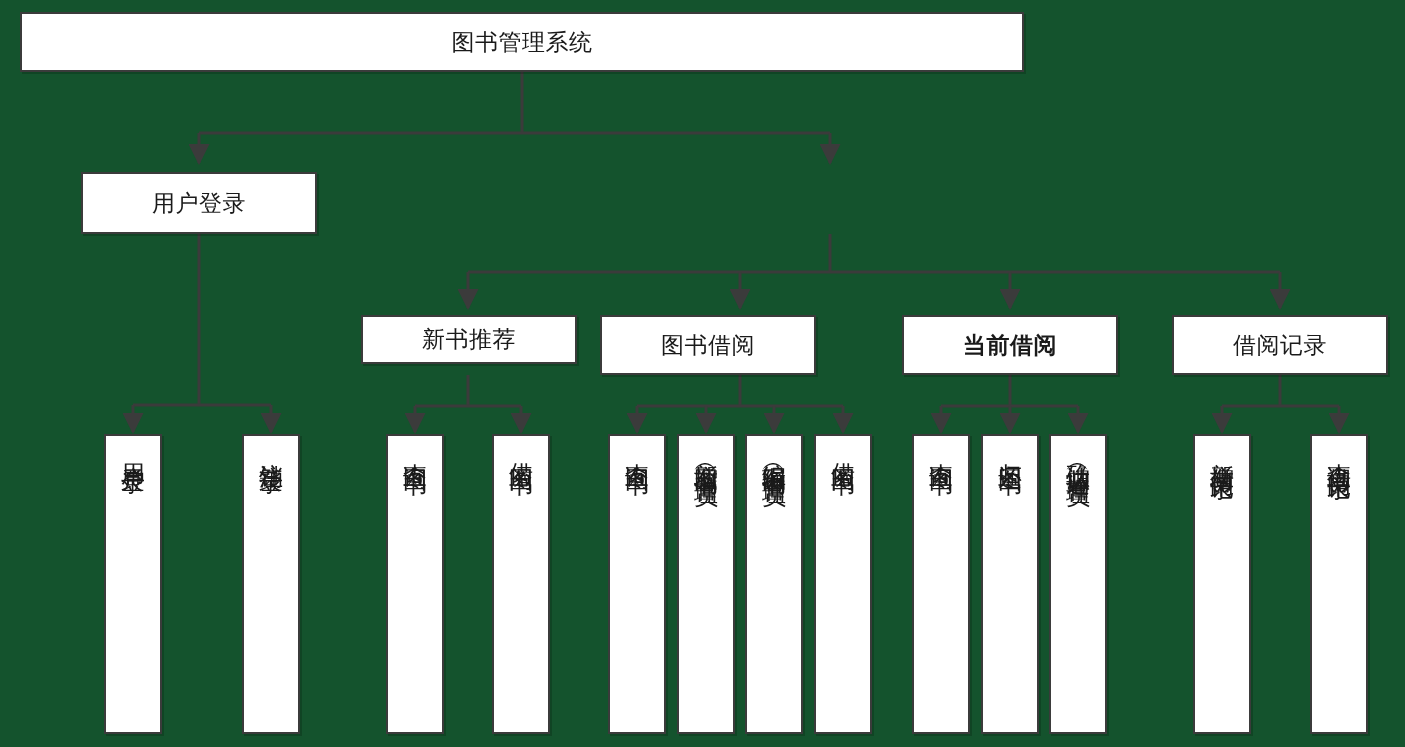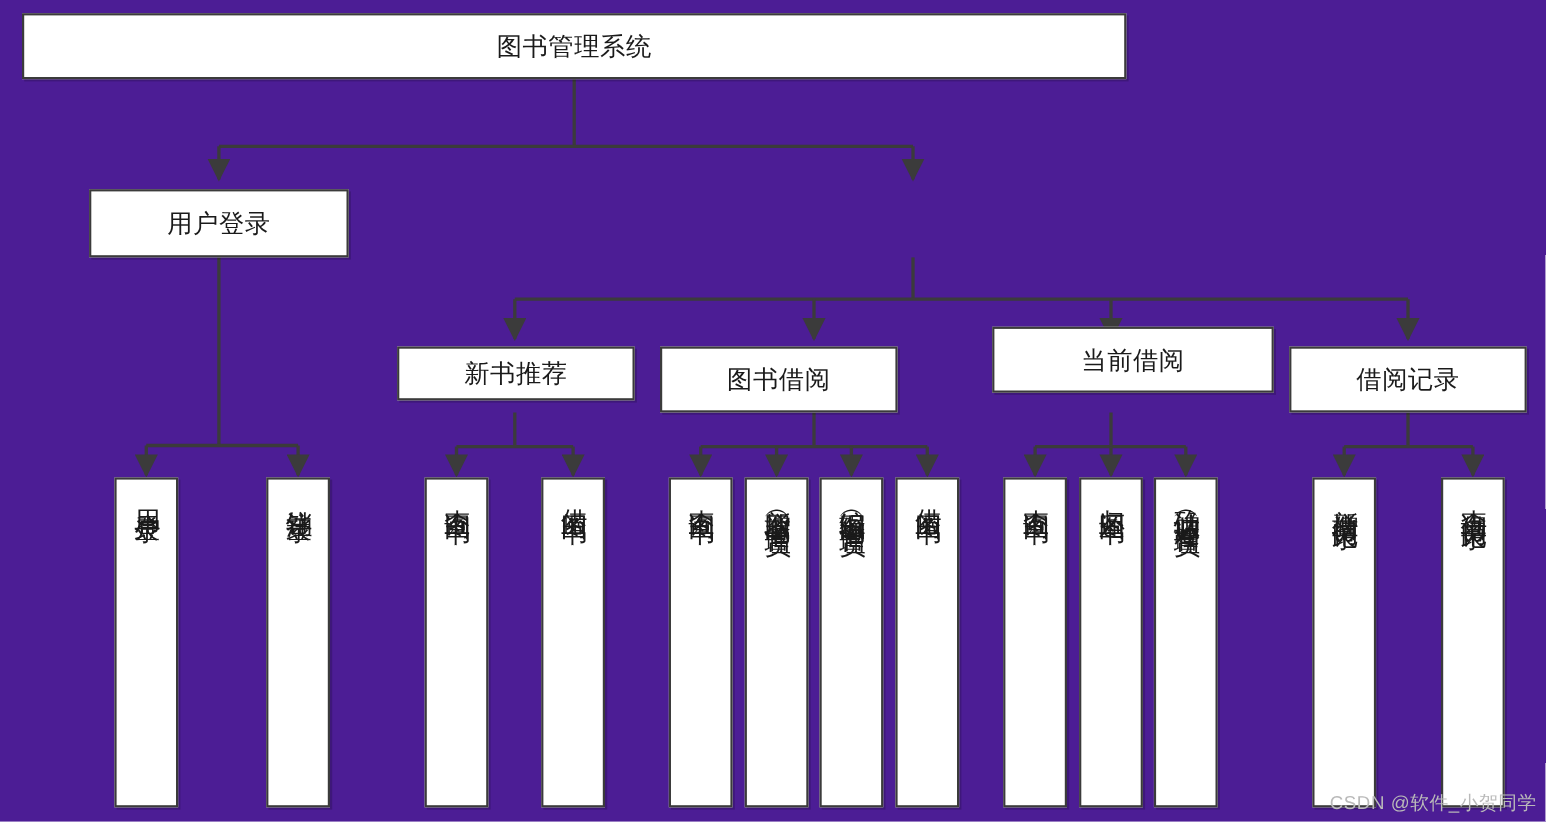--- a/index.html
+++ b/index.html
@@ -7,21 +7,21 @@
     padding: 0;
     background: #ffffff;
   }
   body {
     font-family: "Liberation Sans", "DejaVu Sans", sans-serif;
   }
   #canvas {
     position: relative;
     width: 1405px;
     height: 747px;
-    background: #4c1d95;
+    background: #14532d;
     overflow: hidden;
   }
   svg.wires {
     position: absolute;
     left: 0;
     top: 0;
     width: 1405px;
     height: 747px;
     pointer-events: none;
   }
@@ -137,21 +137,21 @@
 
 
   <div class="node" style="left:361px; top:315px; width:216px; height:49px;">
     <span class="label">新书推荐</span>
   </div>
 
   <div class="node" style="left:600px; top:315px; width:216px; height:60px;">
     <span class="label">图书借阅</span>
   </div>
 
-  <div class="node" style="left:902px; top:297px; width:256px; height:60px;">
+  <div class="node" style="left:902px; top:315px; width:216px; height:60px;font-weight:bold;">
     <span class="label">当前借阅</span>
   </div>
 
   <div class="node" style="left:1172px; top:315px; width:216px; height:60px;">
     <span class="label">借阅记录</span>
   </div>
 
   <div class="node vertical" style="left:104px; top:434px; width:58px; height:300px;">
     <span class="label">用户登录</span>
   </div>
@@ -197,15 +197,14 @@
   </div>
 
   <div class="node vertical" style="left:1193px; top:434px; width:58px; height:300px;">
     <span class="label">新增借阅记录</span>
   </div>
 
   <div class="node vertical" style="left:1310px; top:434px; width:58px; height:300px;">
     <span class="label">查询借阅记录</span>
   </div>
 
-  <div class="watermark">CSDN @软件_小贺同学</div>
 
 </div>
 
 </body></html>

